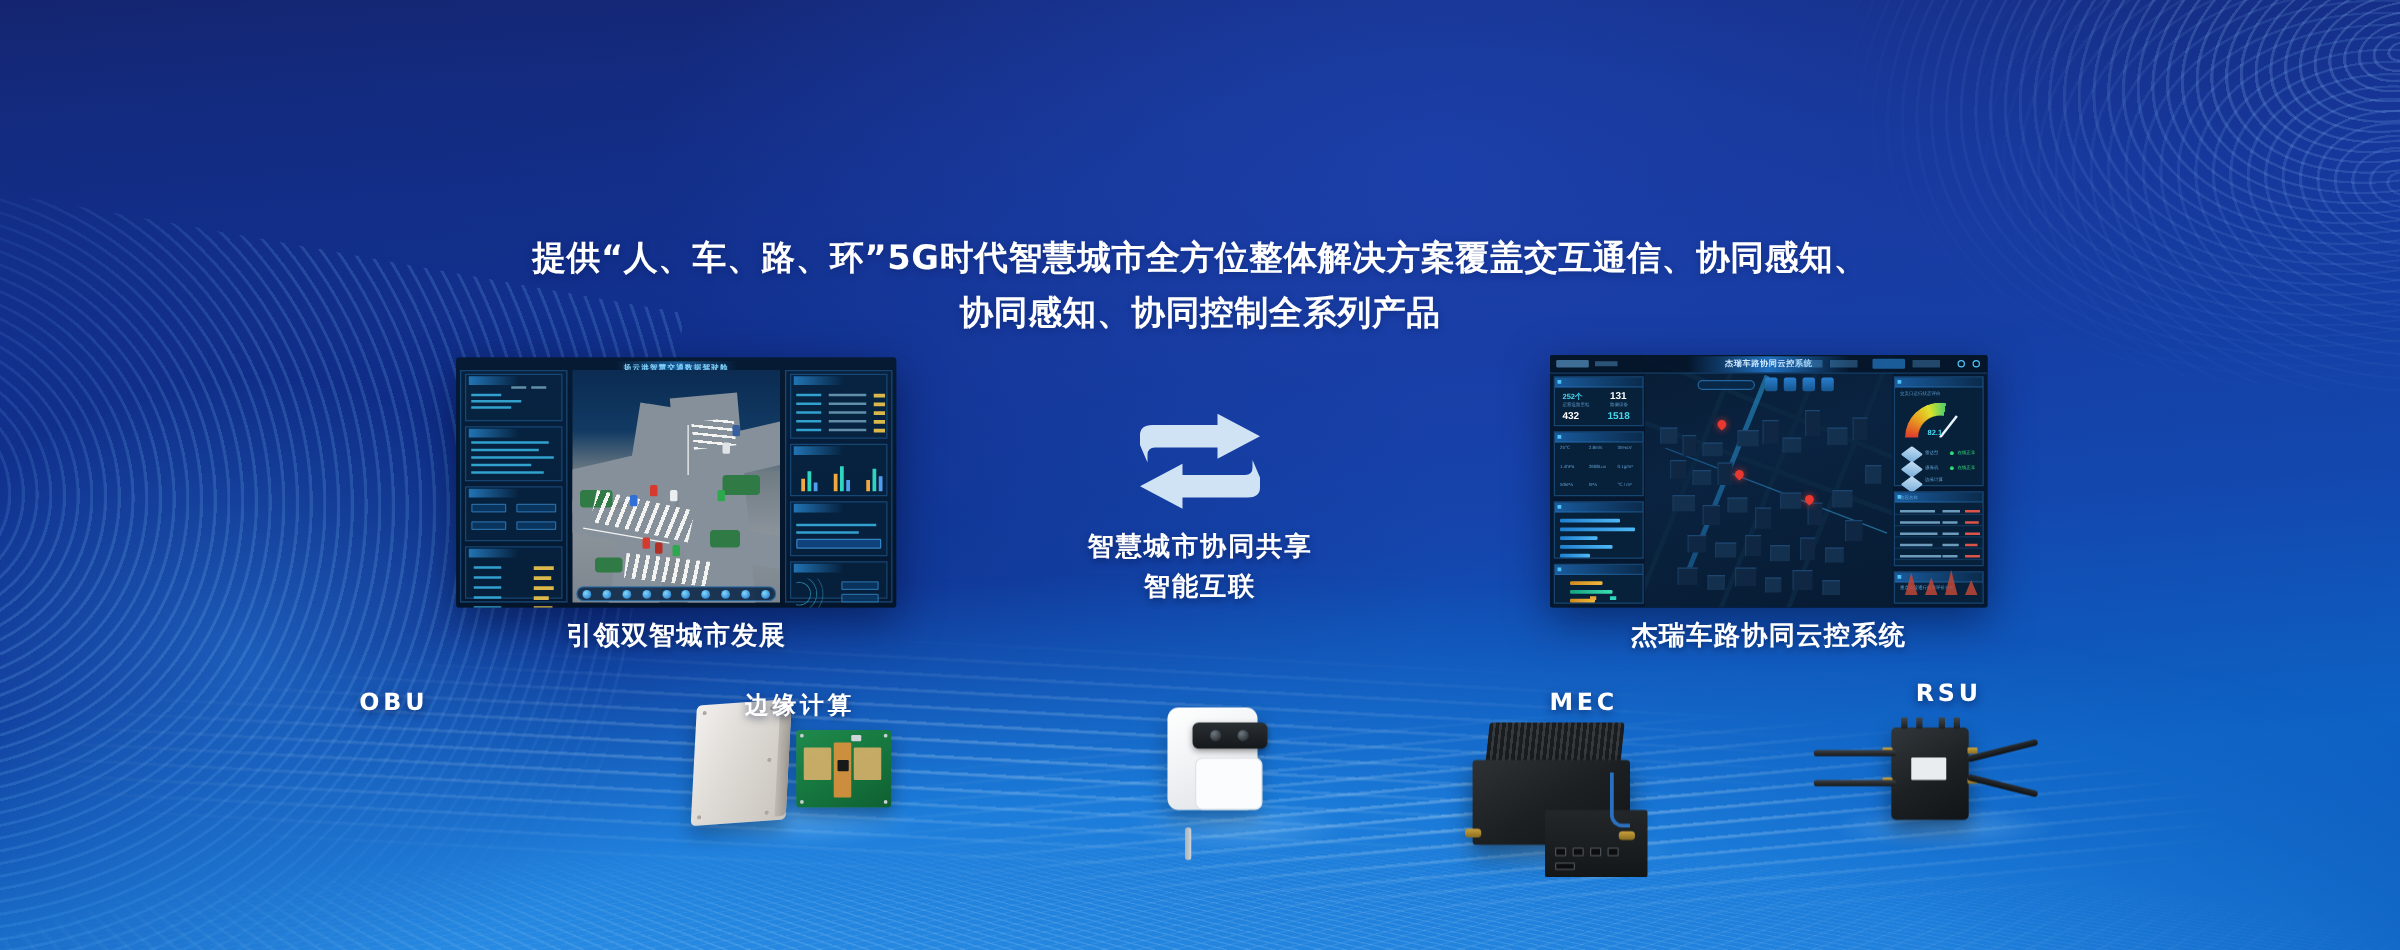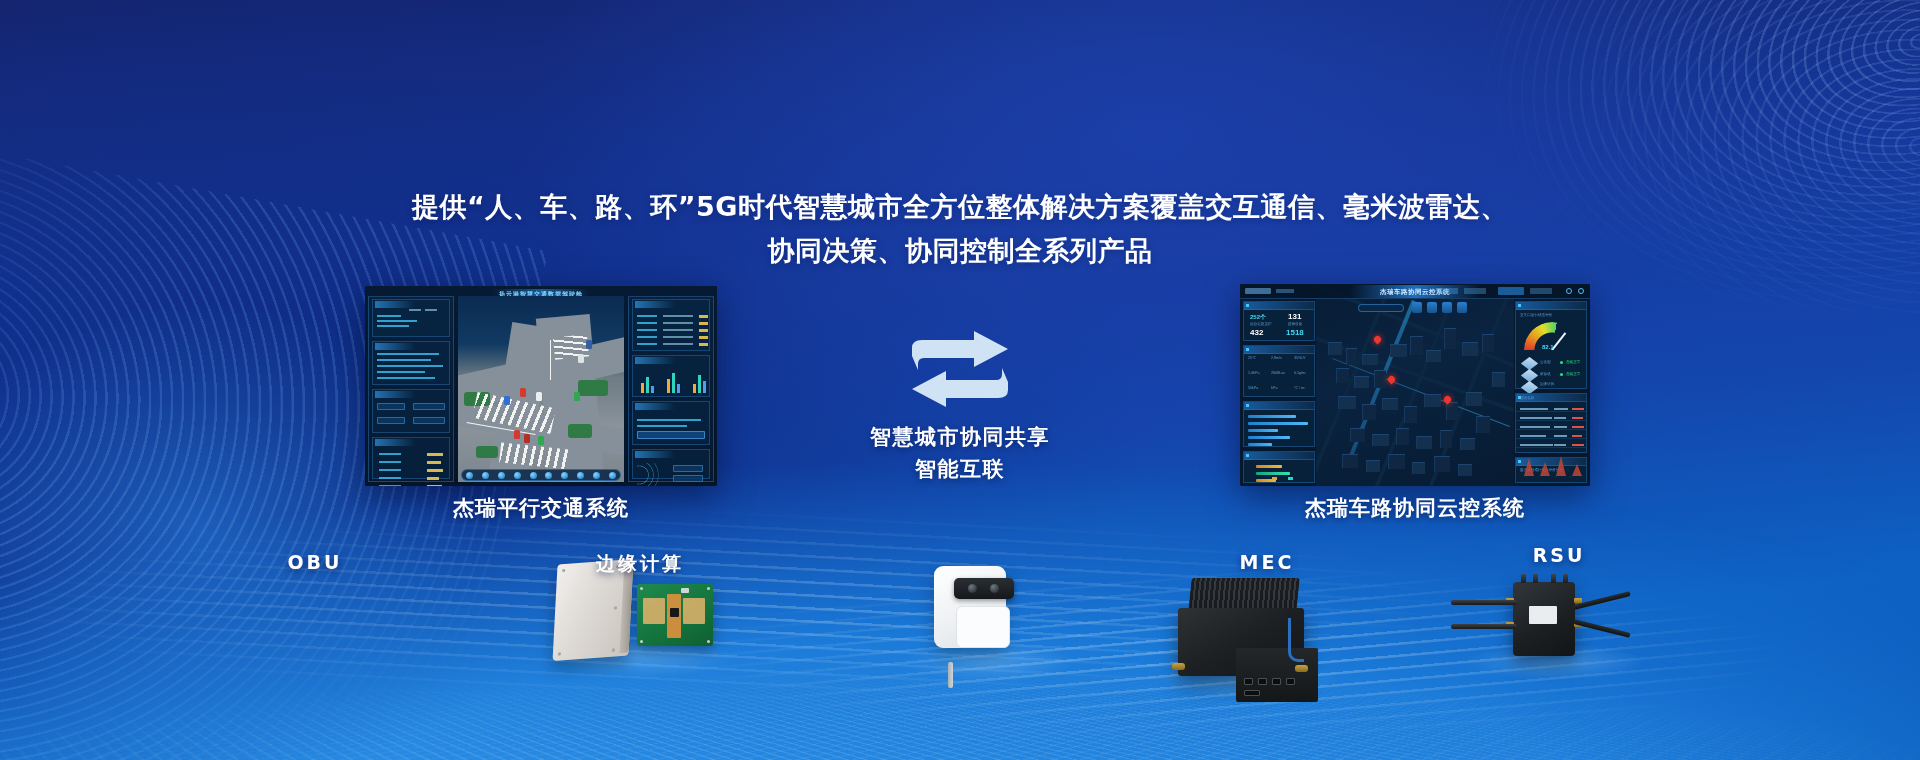--- a/index.html
+++ b/index.html
@@ -322,22 +322,22 @@
   <div class="bg-layer left-arcs"></div>
   <div class="bg-layer tr-waves"></div>
   <div class="bg-layer tr-waves2"></div>
   <div class="bg-layer bottom-wave"></div>
   <div class="bg-layer bottom-grid"></div>
   <div class="bg-layer wave-ridge"></div>
   <div class="bg-layer wave-ridge2"></div>
 
 
   <div class="subtitle">
-    <div>提供“人、车、路、环”5G时代智慧城市全方位整体解决方案覆盖交互通信、毫米波雷达、</div>
-    <div>协同决策、协同控制全系列产品</div>
+    <div>提供“人、车、路、环”5G时代智慧城市全方位整体解决方案覆盖交互通信、协同感知、</div>
+    <div>协同感知、协同控制全系列产品</div>
   </div>
 
   <div class="dash" id="dash-left">
     <div class="dl-bg"></div>
     <div class="dl-title-bar"></div>
     <div class="dl-title">扬云港智慧交通数据驾驶舱</div>
 
     <div class="dl-scene">
       <div class="road" style="left:-20px;top:58px;width:230px;height:34px;transform:rotate(-13deg);"></div>
       <div class="road" style="left:40px;top:28px;width:40px;height:180px;transform:rotate(9deg);"></div>
@@ -468,21 +468,21 @@
       <span class="dl-tool-dot"></span>
       <span class="dl-tool-dot"></span>
       <span class="dl-tool-dot"></span>
       <span class="dl-tool-dot"></span>
       <span class="dl-tool-dot"></span>
       <span class="dl-tool-dot"></span>
       <span class="dl-tool-dot"></span>
       <span class="dl-tool-dot"></span>
     </div>
   </div>
-  <div class="dash-caption" id="cap-left">杰瑞平行交通系统</div>
+  <div class="dash-caption" id="cap-left">引领双智城市发展</div>
 
   <div class="dash" id="dash-right">
     <div class="dr-bg"></div>
 
     <div class="dr-map">
       <div class="mroad" style="left:-20px;top:44px;width:260px;height:4px;transform:rotate(22deg);"></div>
       <div class="mroad" style="left:-20px;top:96px;width:280px;height:4px;transform:rotate(20deg);"></div>
       <div class="mroad" style="left:30px;top:-20px;width:4px;height:250px;transform:rotate(22deg);"></div>
       <div class="mroad" style="left:96px;top:-20px;width:4px;height:260px;transform:rotate(22deg);"></div>
       <div class="mroad" style="left:152px;top:-20px;width:4px;height:250px;transform:rotate(22deg);"></div>

